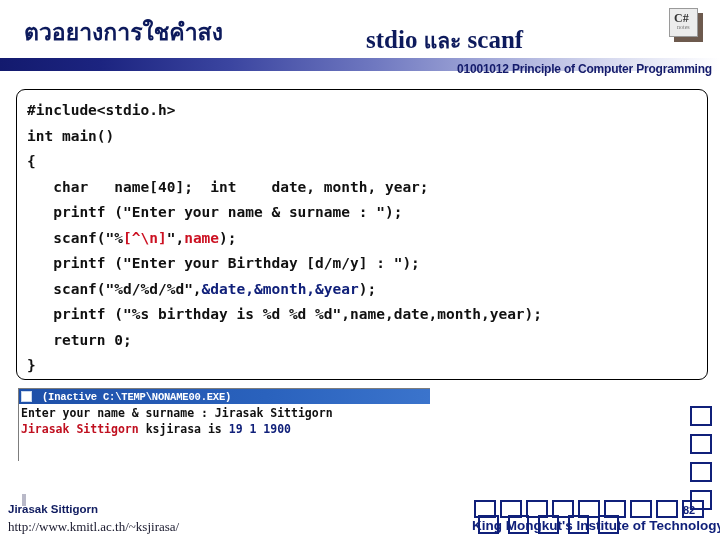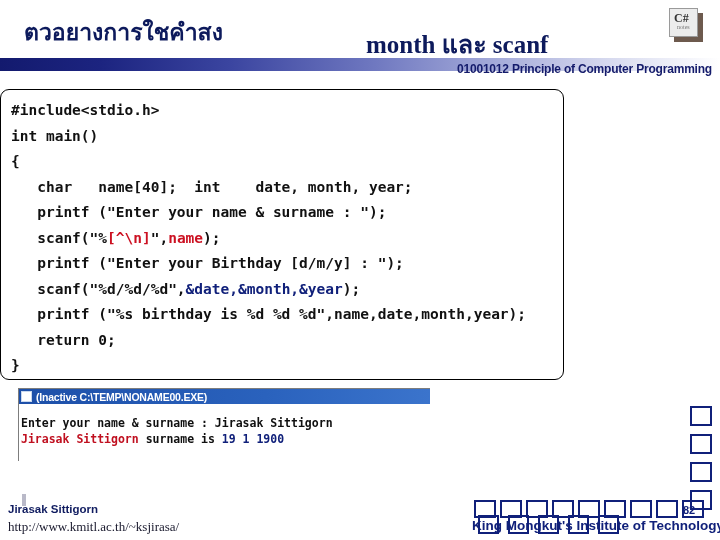--- a/index.html
+++ b/index.html
@@ -35,21 +35,21 @@
     position: absolute;
     left: 366px; top: 24px;
     font-family: "Liberation Serif", serif;
     font-size: 25px;
     font-weight: bold;
     color: #0d1a5c;
     white-space: nowrap;
   }
   #title-en .thai-word {
     font-family: "DejaVu Sans", sans-serif;
-    font-size: 25px;
+    font-size: 21px;
   }
 
   
   #notebook-icon {
     position: absolute;
     left: 669px; top: 8px;
     width: 36px; height: 36px;
   }
   #notebook-icon .shadow {
     position: absolute;
@@ -97,22 +97,22 @@
     font-size: 12px;
     font-weight: bold;
     color: #141b6b;
     letter-spacing: -0.2px;
     white-space: nowrap;
   }
 
   
   #code-panel {
     position: absolute;
-    left: 0; top: 89px;
-    width: 564px; height: 291px;
+    left: 16px; top: 89px;
+    width: 692px; height: 291px;
     border: 1px solid #000000;
     border-radius: 9px;
     background: #ffffff;
     box-sizing: border-box;
     overflow: hidden;
   }
   #code-lines {
     position: absolute;
     left: 10px; top: 8px;
     font-family: "DejaVu Sans Mono", monospace;
@@ -145,35 +145,35 @@
     padding-left: 2px;
   }
   #console-sysicon {
     width: 11px; height: 11px;
     background: #ffffff;
     border: 1px solid #c8d8ee;
     box-sizing: border-box;
     flex: 0 0 auto;
   }
   #console-title-text {
-    margin-left: 4px;
-    font-family: Liberation Sans, sans-serif;
+    margin-left: 10px;
+    font-family: Liberation Mono, monospace;
     font-size: 10.5px;
     font-weight: bold;
     color: #ffffff;
     white-space: nowrap;
     letter-spacing: -0.2px;
   }
   #console-body {
     font-family: "DejaVu Sans Mono", monospace;
     font-size: 11.5px;
     font-weight: bold;
     color: #101010;
     line-height: 16px;
-    padding: 11px 0 0 2px;
+    padding: 1px 0 0 2px;
     white-space: pre;
   }
   #console-body .ln { display: block; white-space: pre; }
   .out-red  { color: #c01020; }
   .out-navy { color: #10207a; }
 
   
   .tofu {
     position: absolute;
     border: 2px solid #10207a;
@@ -240,21 +240,21 @@
   }
 </style>
 </head>
 <body>
 
 <div id="header">
 
   <div id="title-thai">ตวอยางการใชคำสง</div>
 
   <div id="title-en">
-    <span>month </span><span class="thai-word">และ</span><span> scanf</span>
+    <span>stdio </span><span class="thai-word">และ</span><span> scanf</span>
   </div>
 
   <div id="notebook-icon">
     <div class="shadow"></div>
     <div class="page"></div>
     <div class="page-txt">C#</div>
     <div class="page-sub">notes</div>
   </div>
 </div>
 
@@ -263,21 +263,21 @@
 
 <div id="code-panel">
   <div id="code-lines"><span class="ln"><span>#include&lt;stdio.h&gt;</span></span><span class="ln"><span>int main()</span></span><span class="ln"><span>{</span></span><span class="ln"><span>   char   name[40];  int    date, month, year;</span></span><span class="ln"><span>   printf ("Enter your name &amp; surname : ");</span></span><span class="ln"><span>   scanf("%</span><span class="tok-red">[^\n]</span><span>",</span><span class="tok-red">name</span><span>);</span></span><span class="ln"><span>   printf ("Enter your Birthday [d/m/y] : ");</span></span><span class="ln"><span>   scanf("%d/%d/%d",</span><span class="tok-navy">&amp;date,&amp;month,&amp;year</span><span>);</span></span><span class="ln"><span>   printf ("%s birthday is %d %d %d",name,date,month,year);</span></span><span class="ln"><span>   return 0;</span></span><span class="ln"><span>}</span></span></div>
 </div>
 
 <div id="console">
   <div id="console-titlebar">
     <div id="console-sysicon"></div>
     <div id="console-title-text">(Inactive C:\TEMP\NONAME00.EXE)</div>
   </div>
-  <div id="console-body"><span class="ln"><span>Enter your name &amp; surname : Jirasak Sittigorn</span></span><span class="ln"><span class="out-red">Jirasak Sittigorn</span><span> surname is </span><span class="out-navy">19 1 1900</span></span></div>
+  <div id="console-body"><span class="ln"><span>Enter your name &amp; surname : Jirasak Sittigorn</span></span><span class="ln"><span class="out-red">Jirasak Sittigorn</span><span> ksjirasa is </span><span class="out-navy">19 1 1900</span></span></div>
 </div>
 
 <div id="tofu-col">
     <div class="tofu" style="top: 0px;"></div>
     <div class="tofu" style="top: 28px;"></div>
     <div class="tofu" style="top: 56px;"></div>
     <div class="tofu" style="top: 84px;"></div>
   </div>
 <div id="tofu-row">
     <div class="tofu" style="left: 0px;"></div>

